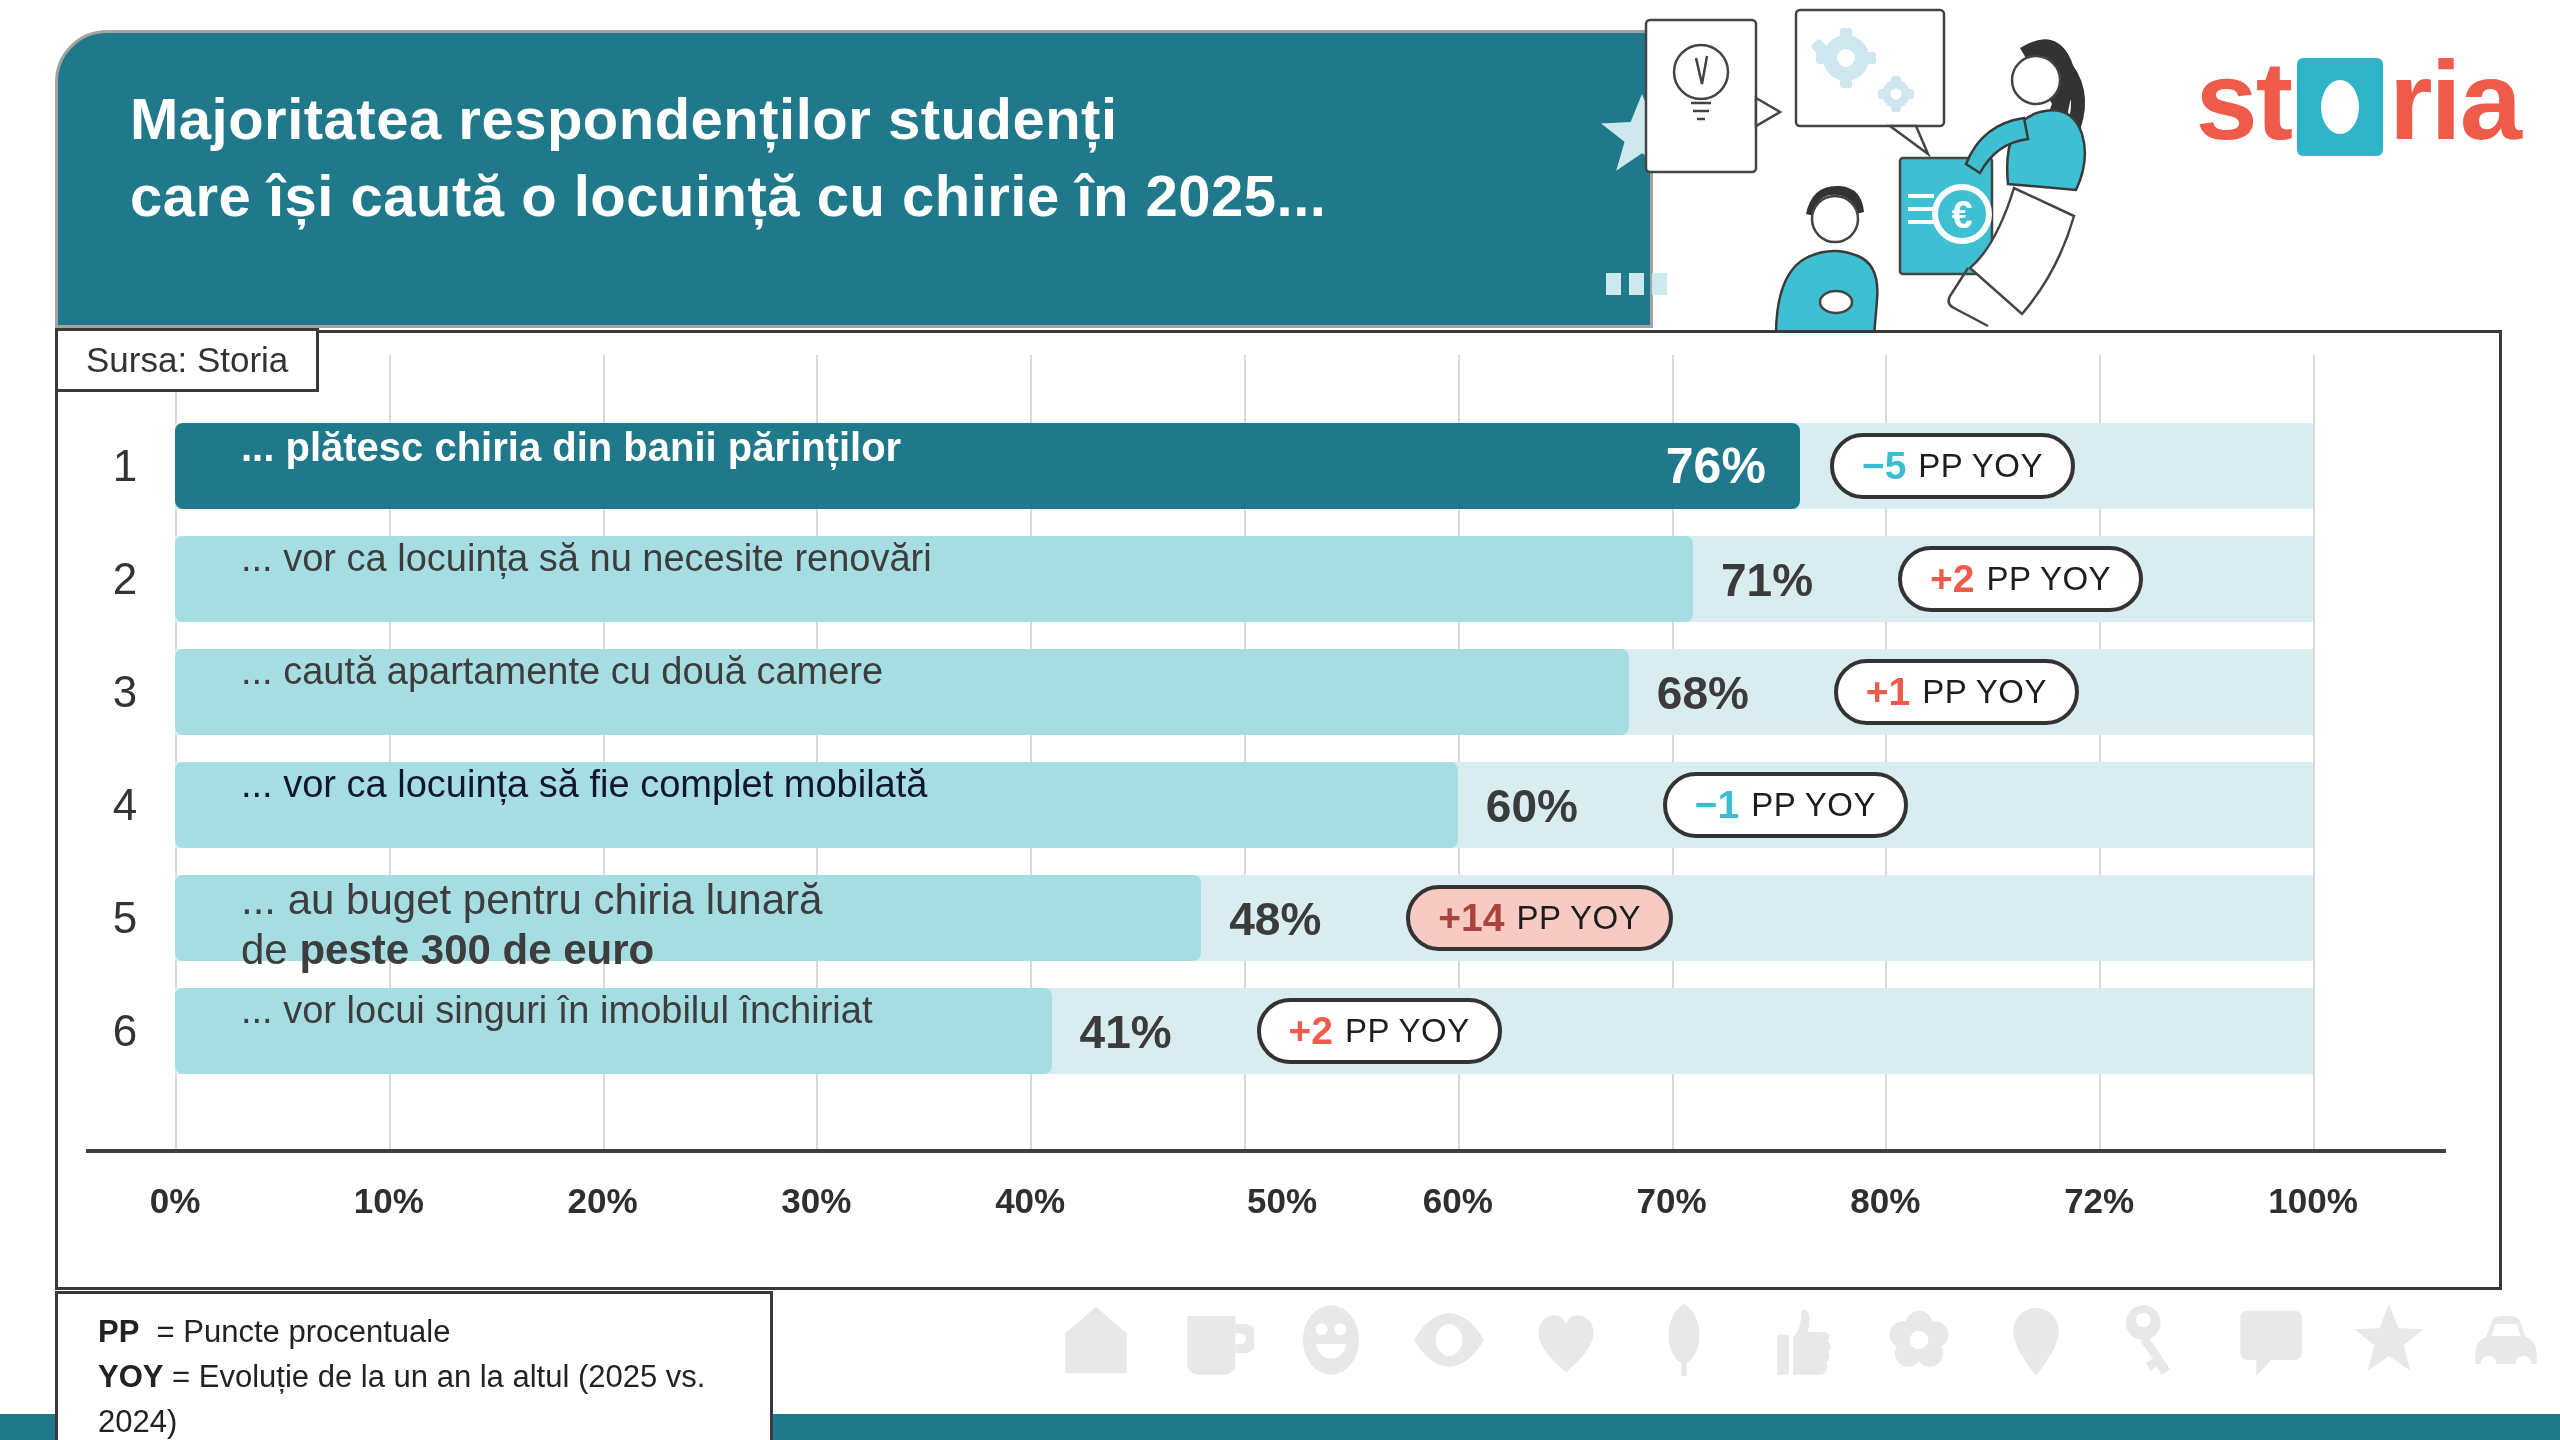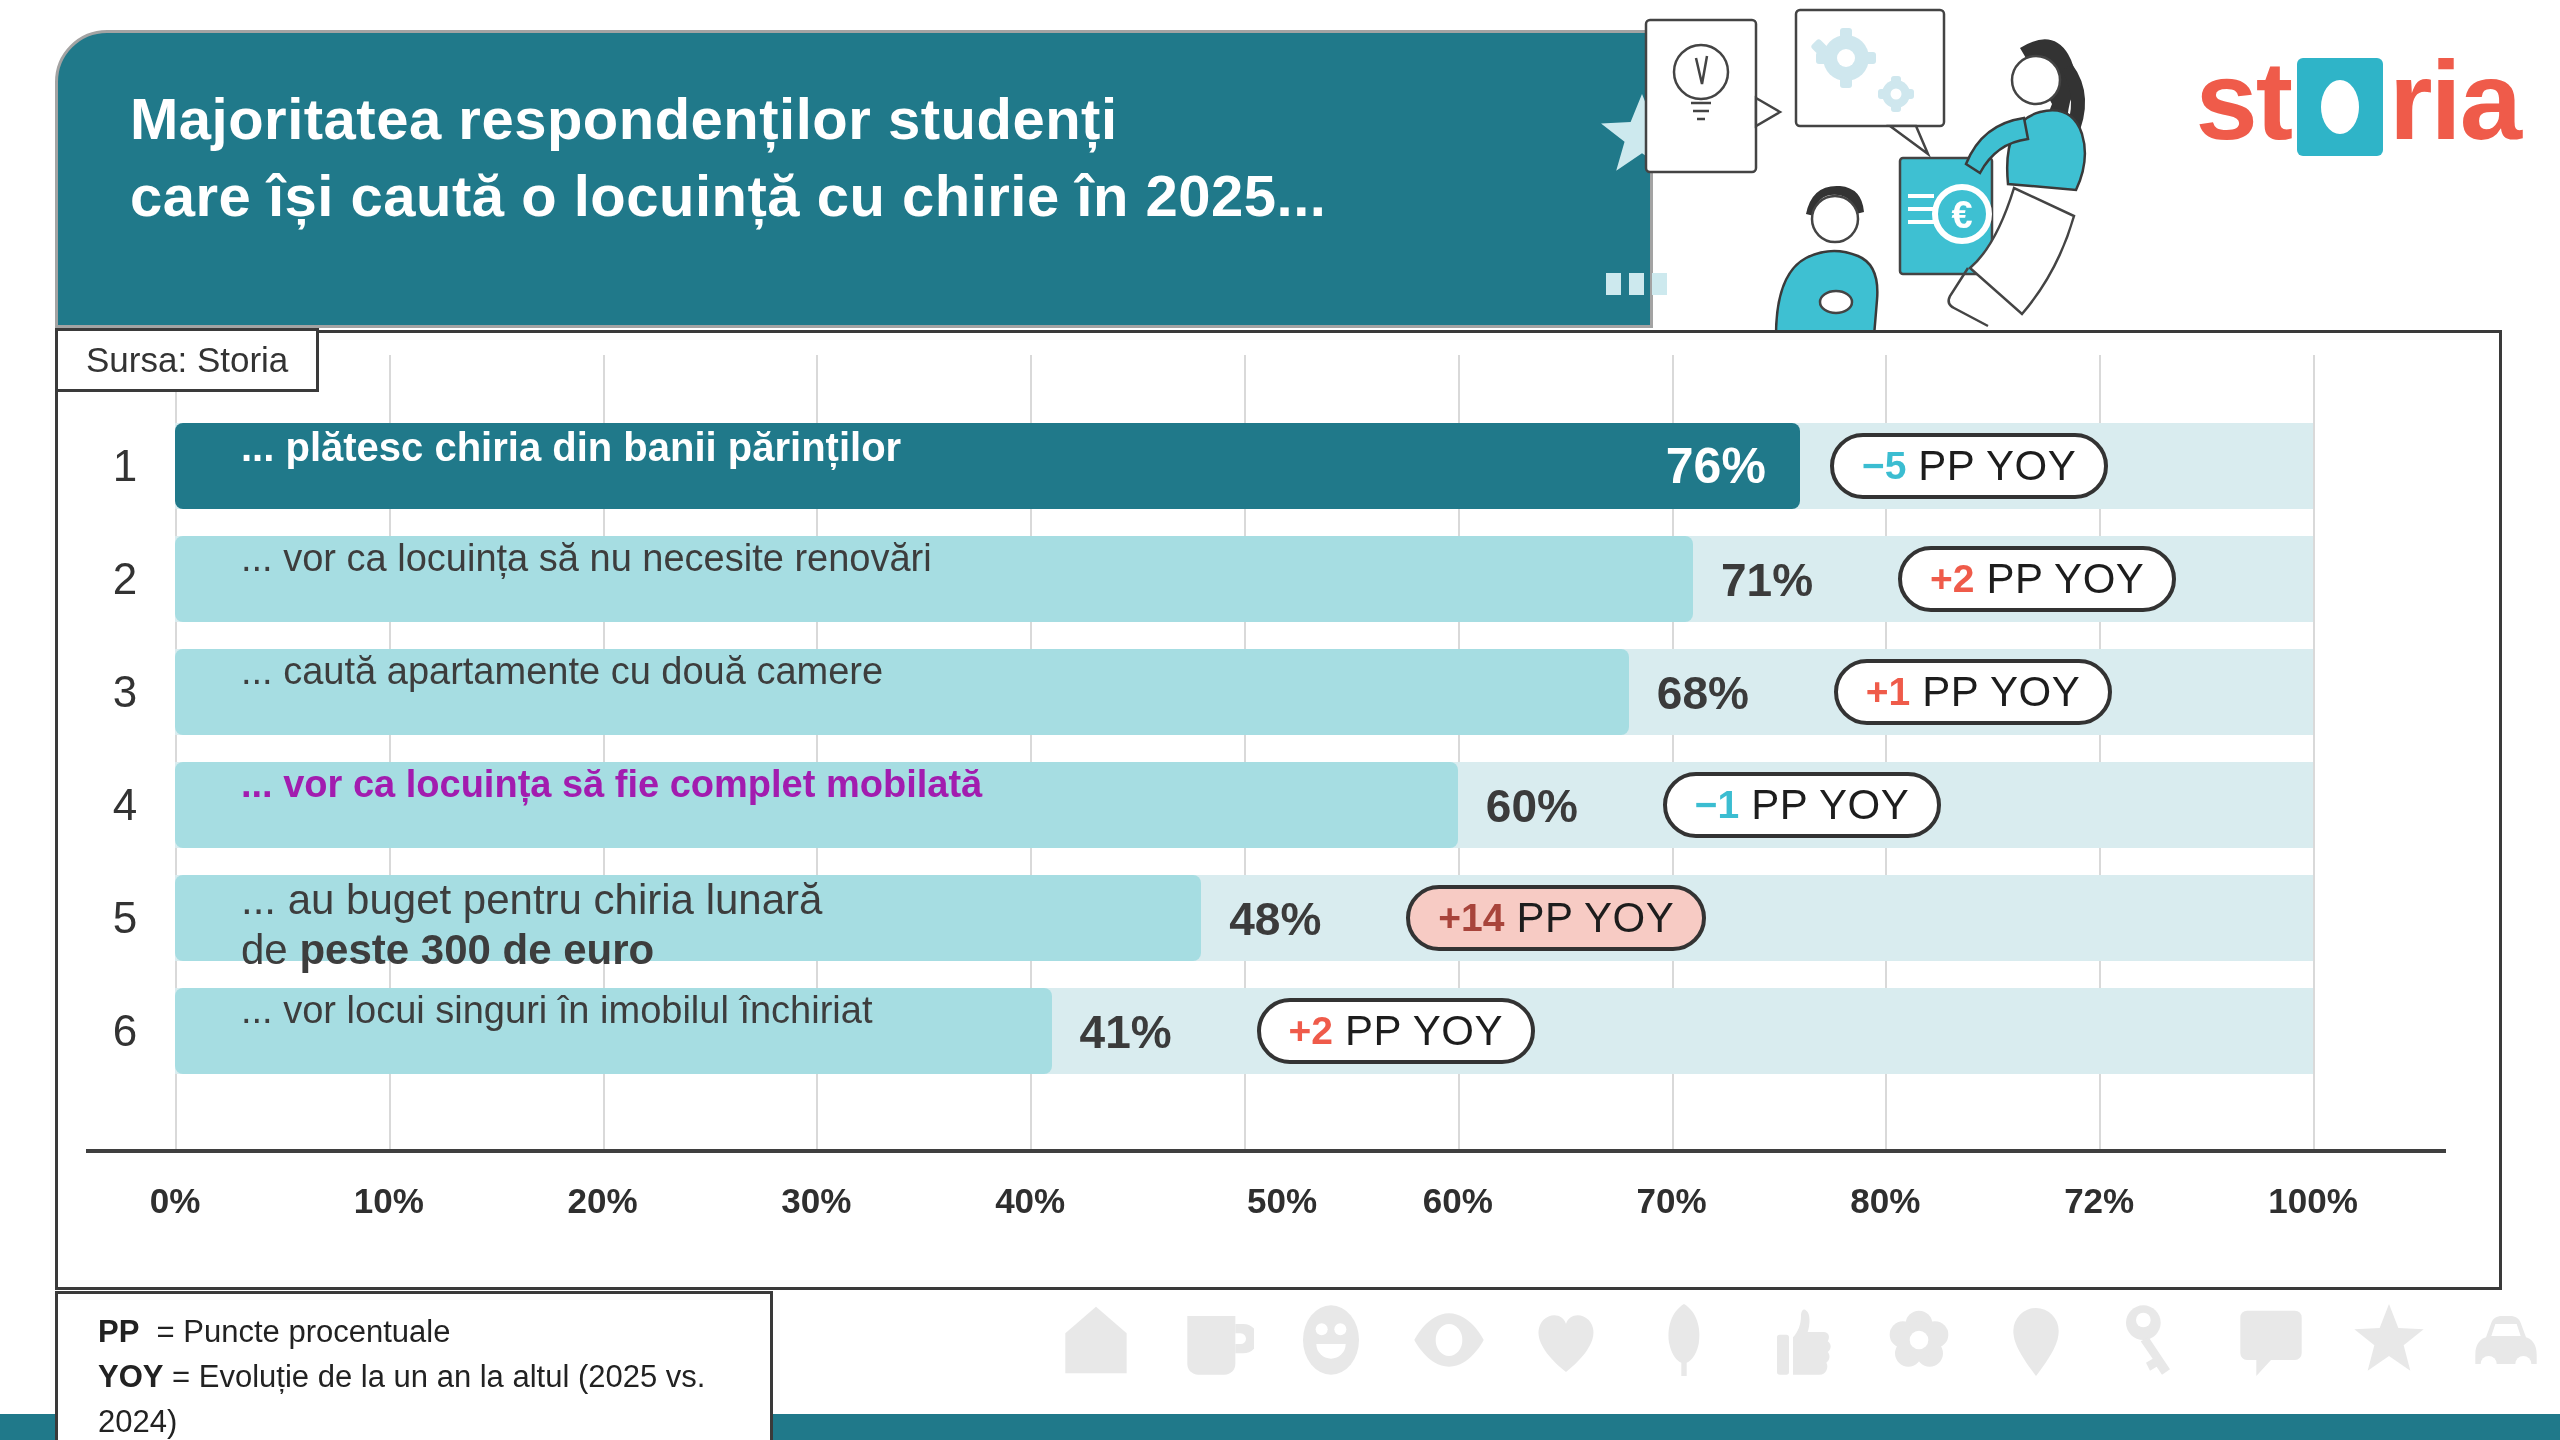--- a/index.html
+++ b/index.html
@@ -46,21 +46,21 @@
   .bar-label { padding-left:66px; font-size:38px; white-space:nowrap; line-height:1.2; }
   .bar-label.two-line { font-size:42px; }
   .val-inside { position:absolute; right:34px; top:0; height:86px; line-height:86px;
                 font-size:50px; font-weight:800; color:#fff; }
   .val-out { position:absolute; top:0; height:86px; line-height:88px; font-size:46px;
              font-weight:800; color:#3b3b3b; white-space:nowrap; }
   .badge { position:absolute; top:10px; height:66px; display:inline-flex; align-items:center;
            gap:12px; padding:0 28px; background:#fff; border:4px solid #333; border-radius:40px;
            white-space:nowrap; }
   .badge .delta { font-size:39px; font-weight:800; }
-  .badge .unit { font-size:42px; font-weight:500; color:#1d1d1d; letter-spacing:0.5px;text-align:center; }
+  .badge .unit { font-size:33px; font-weight:500; color:#1d1d1d; letter-spacing:0.5px;text-align:center; }
 
   
   .legend-box { position:absolute; left:55px; top:1266px; width:718px; background:#fff;
                 border:3px solid #3a3a3a; padding:16px 0 18px 40px; z-index:6;margin-top:25px; }
   .legend-line { font-size:31px; color:#222; line-height:1.45; }
   .legend-line b { font-weight:800; }
 
   
   .footer-icons { position:absolute; left:1056px; top:1300px; width:1490px; display:flex;
                   justify-content:space-between; align-items:center; }
@@ -211,21 +211,21 @@
           <div class="val-out" style="left: calc(68% + 28px);">68%</div>
           <div class="badge" style="background: rgb(255, 255, 255); left: calc(68% + 205px);">
             <span class="delta" style="color: rgb(239, 91, 74);">+1</span>
             <span class="unit">PP YOY</span>
           </div>
         </div>
         <div class="row" style="top: 429px;">
           <div class="row-rank">4</div>
           <div class="row-track" style="background: rgb(217, 236, 239);"></div>
           <div class="row-bar" style="width: 60%; background: rgb(166, 221, 226);">
-            <div class="bar-label" style="color: #a21caf; font-weight: 700;">
+            <div class="bar-label" style="color: #0f172a; font-weight: 400;">
               <div>... vor ca locuința să fie complet mobilată</div>
             </div>
           </div>
           <div class="val-out" style="left: calc(60% + 28px);">60%</div>
           <div class="badge" style="background: rgb(255, 255, 255); left: calc(60% + 205px);">
             <span class="delta" style="color: rgb(59, 189, 209);">−1</span>
             <span class="unit">PP YOY</span>
           </div>
         </div>
         <div class="row" style="top: 542px;">

